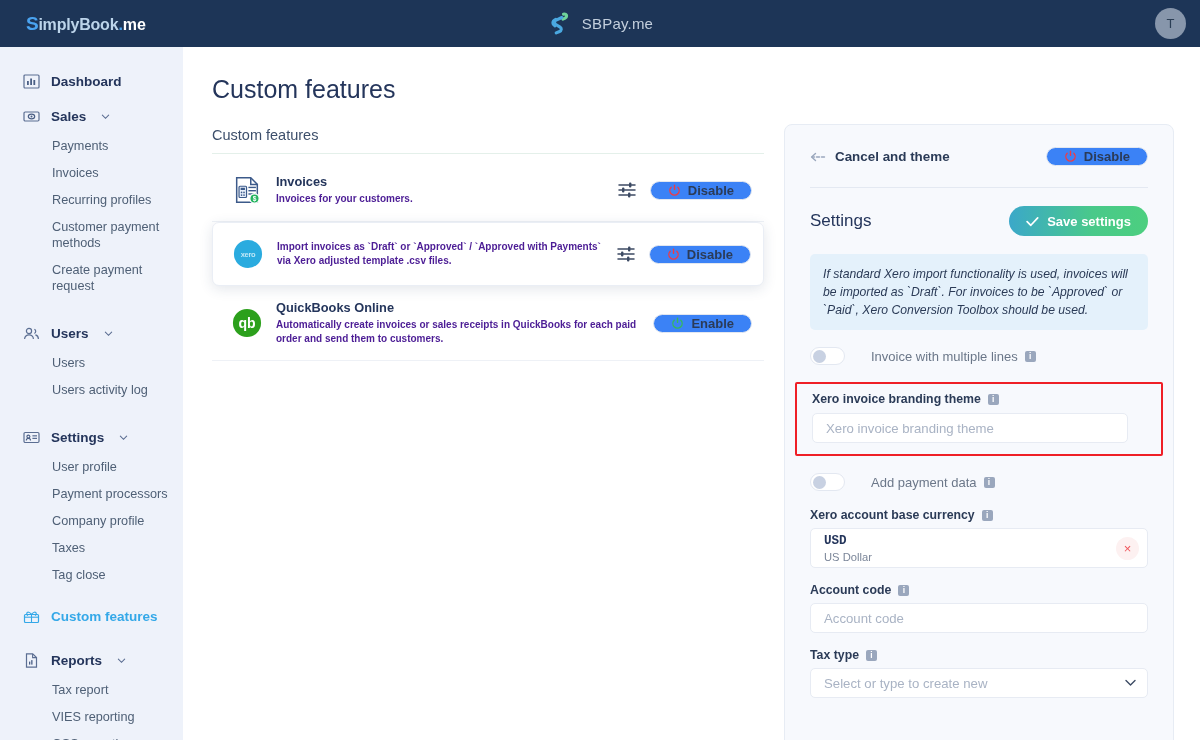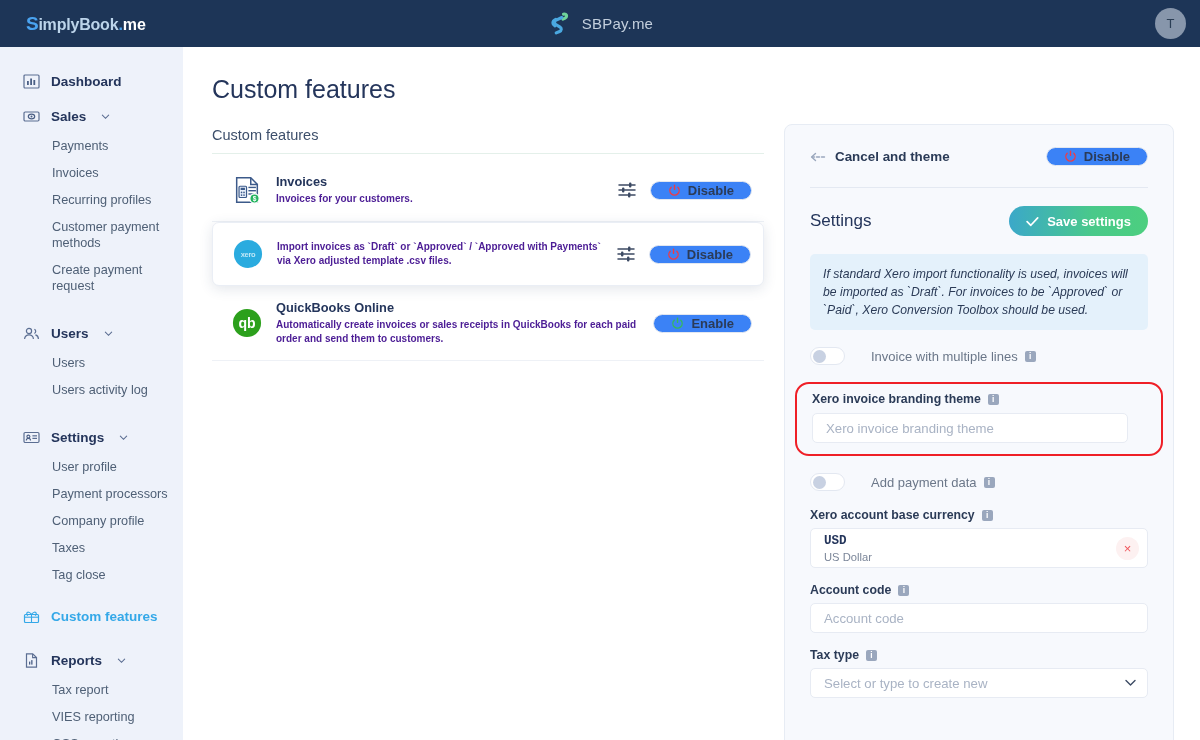--- a/index.html
+++ b/index.html
@@ -150,21 +150,21 @@
   .input {
     width: 100%; height: 30px; border-radius: 5px;
     background: #fff; border: 1px solid #e7ebf3;
     font-size: 13.2px; color: #2b3b57; padding: 0 13px;
     font-family: "Liberation Sans", sans-serif;
   }
   .input::placeholder { color: #a9b3c4; }
 
   .highlight-box {
     position: relative; margin: 17px 10px 0 10px; padding: 8px 33px 11px 15px;
-    border: 2px solid #ef1f27; border-radius: 14px;
+    border: 2px solid #ef1f27; border-radius: 2px;
   }
   .highlight-box .field-label { margin-bottom: 7px; }
 
   .combo {
     position: relative; width: 100%; height: 40px; border-radius: 5px;
     background: #fff; border: 1px solid #e7ebf3; padding: 5px 36px 0 13px;
   }
   .combo .v1 { font-size: 12.6px; font-weight: 700; color: #24355b; line-height: 1.25; font-family: Liberation Mono, monospace; }
   .combo .v2 { font-size: 11.2px; color: #7b8699; line-height: 1.3; }
   .clear-x {

